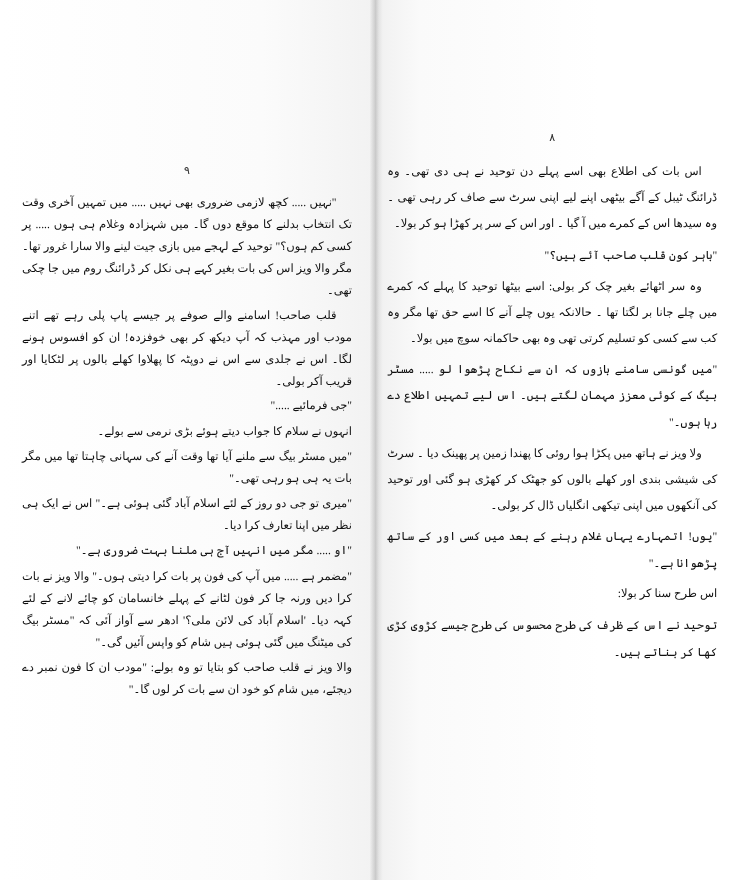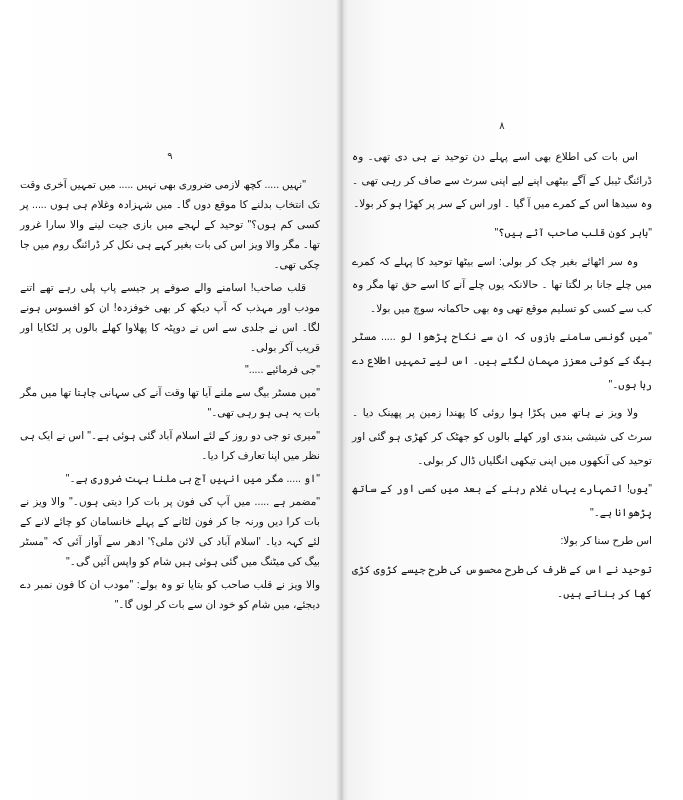--- a/index.html
+++ b/index.html
@@ -64,21 +64,21 @@
     text-align: center;
     font-size: 10px;
     color: #2b2b2b;
     margin-bottom: 14px;
     letter-spacing: 0.5px;
   }
   .body-text p {
     margin: 0 0 3px 0;
     font-size: 10.5px;
     line-height: 1.95;
-    font-family: Liberation Sans, sans-serif;
+    font-family: Liberation Serif, serif;
     color: #111111;
     text-align: justify;
     text-justify: inter-word;
   }
   .page-right .body-text p {
     line-height: 2.25;
     margin-bottom: 5px;
   }
   .page-left .body-text p {
     line-height: 1.9;
@@ -94,35 +94,36 @@
 
   <div class="page-sheet sheet-right"></div>
   <div class="page-sheet sheet-left"></div>
   <div class="gutter"></div>
 
   <div class="page page-right">
     <div class="folio">۸</div>
     <div class="body-text">
       <p class="indent">اس بات کی اطلاع بھی اسے پہلے دن توحید نے ہی دی تھی۔ وہ ڈرائنگ ٹیبل کے آگے بیٹھی اپنے لیے اپنی سرٹ سے صاف کر رہی تھی ۔ وہ سیدھا اس کے کمرے میں آ گیا ۔ اور اس کے سر پر کھڑا ہو کر بولا۔</p>
       <p>"باہر کون قلب صاحب آئے ہیں؟"</p>
-      <p class="indent">وہ سر اٹھائے بغیر چک کر بولی: اسے بیٹھا توحید کا پہلے کہ کمرے میں چلے جانا بر لگتا تھا ۔ حالانکہ یوں چلے آنے کا اسے حق تھا مگر وہ کب سے کسی کو تسلیم موقع تھی وہ بھی حاکمانہ سوچ میں بولا۔</p>
+      <p class="indent">وہ سر اٹھائے بغیر چک کر بولی: اسے بیٹھا توحید کا پہلے کہ کمرے میں چلے جانا بر لگتا تھا ۔ حالانکہ یوں چلے آنے کا اسے حق تھا مگر وہ کب سے کسی کو تسلیم کرتی تھی وہ بھی حاکمانہ سوچ میں بولا۔</p>
       <p>"میں گونسی سامنے بازوں کہ ان سے نکاح پڑھوا لو ..... مسٹر بیگ کے کوئی معزز مہمان لگتے ہیں۔ اس لیے تمہیں اطلاع دے رہا ہوں۔"</p>
       <p class="indent">ولا ویز نے ہاتھ میں پکڑا ہوا روئی کا پھندا زمین پر پھینک دیا ۔ سرٹ کی شیشی بندی اور کھلے بالوں کو جھٹک کر کھڑی ہو گئی اور توحید کی آنکھوں میں اپنی تیکھی انگلیاں ڈال کر بولی۔</p>
       <p>"یوں! اتمہارے یہاں غلام رہنے کے بعد میں کسی اور کے ساتھ پڑھوانا ہے۔"</p>
       <p>اس طرح سنا کر بولا:</p>
       <p>توحید نے اس کے ظرف کی طرح محسوس کی طرح جیسے کڑوی کڑی کھا کر بناتے ہیں۔</p>
     </div>
   </div>
 
   <div class="page page-left">
     <div class="folio">۹</div>
     <div class="body-text">
       <p class="indent">"نہیں ..... کچھ لازمی ضروری بھی نہیں ..... میں تمہیں آخری وقت تک انتخاب بدلنے کا موقع دوں گا۔ میں شہزادہ وغلام ہی ہوں ..... پر کسی کم ہوں؟" توحید کے لہجے میں بازی جیت لینے والا سارا غرور تھا۔ مگر والا ویز اس کی بات بغیر کہے ہی نکل کر ڈرائنگ روم میں جا چکی تھی۔</p>
       <p class="indent">قلب صاحب! اسامنے والے صوفے پر جیسے پاپ پلی رہے تھے اتنے مودب اور مہذب کہ آپ دیکھ کر بھی خوفزدہ! ان کو افسوس ہونے لگا۔ اس نے جلدی سے اس نے دوپٹہ کا پھلاوا کھلے بالوں پر لٹکایا اور قریب آکر بولی۔</p>
       <p>"جی فرمائیے ....."</p>
+      <p>انہوں نے سلام کا جواب دیتے ہوئے بڑی نرمی سے بولے۔</p>
       <p>"میں مسٹر بیگ سے ملنے آیا تھا وقت آنے کی سہانی چاہتا تھا میں مگر بات یہ ہی ہو رہی تھی۔"</p>
       <p>"میری تو جی دو روز کے لئے اسلام آباد گئی ہوئی ہے۔" اس نے ایک ہی نظر میں اپنا تعارف کرا دیا۔</p>
       <p>"او ..... مگر میں انہیں آج ہی ملنا بہت ضروری ہے۔"</p>
       <p>"مضمر ہے ..... میں آپ کی فون پر بات کرا دیتی ہوں۔" والا ویز نے بات کرا دیں ورنہ جا کر فون لٹانے کے پہلے خانسامان کو چائے لانے کے لئے کہہ دیا۔ 'اسلام آباد کی لائن ملی؟' ادھر سے آواز آئی کہ "مسٹر بیگ کی میٹنگ میں گئی ہوئی ہیں شام کو واپس آئیں گی۔"</p>
       <p>والا ویز نے قلب صاحب کو بتایا تو وہ بولے: "مودب ان کا فون نمبر دے دیجئے، میں شام کو خود ان سے بات کر لوں گا۔"</p>
     </div>
   </div>
 
 </div>
 

